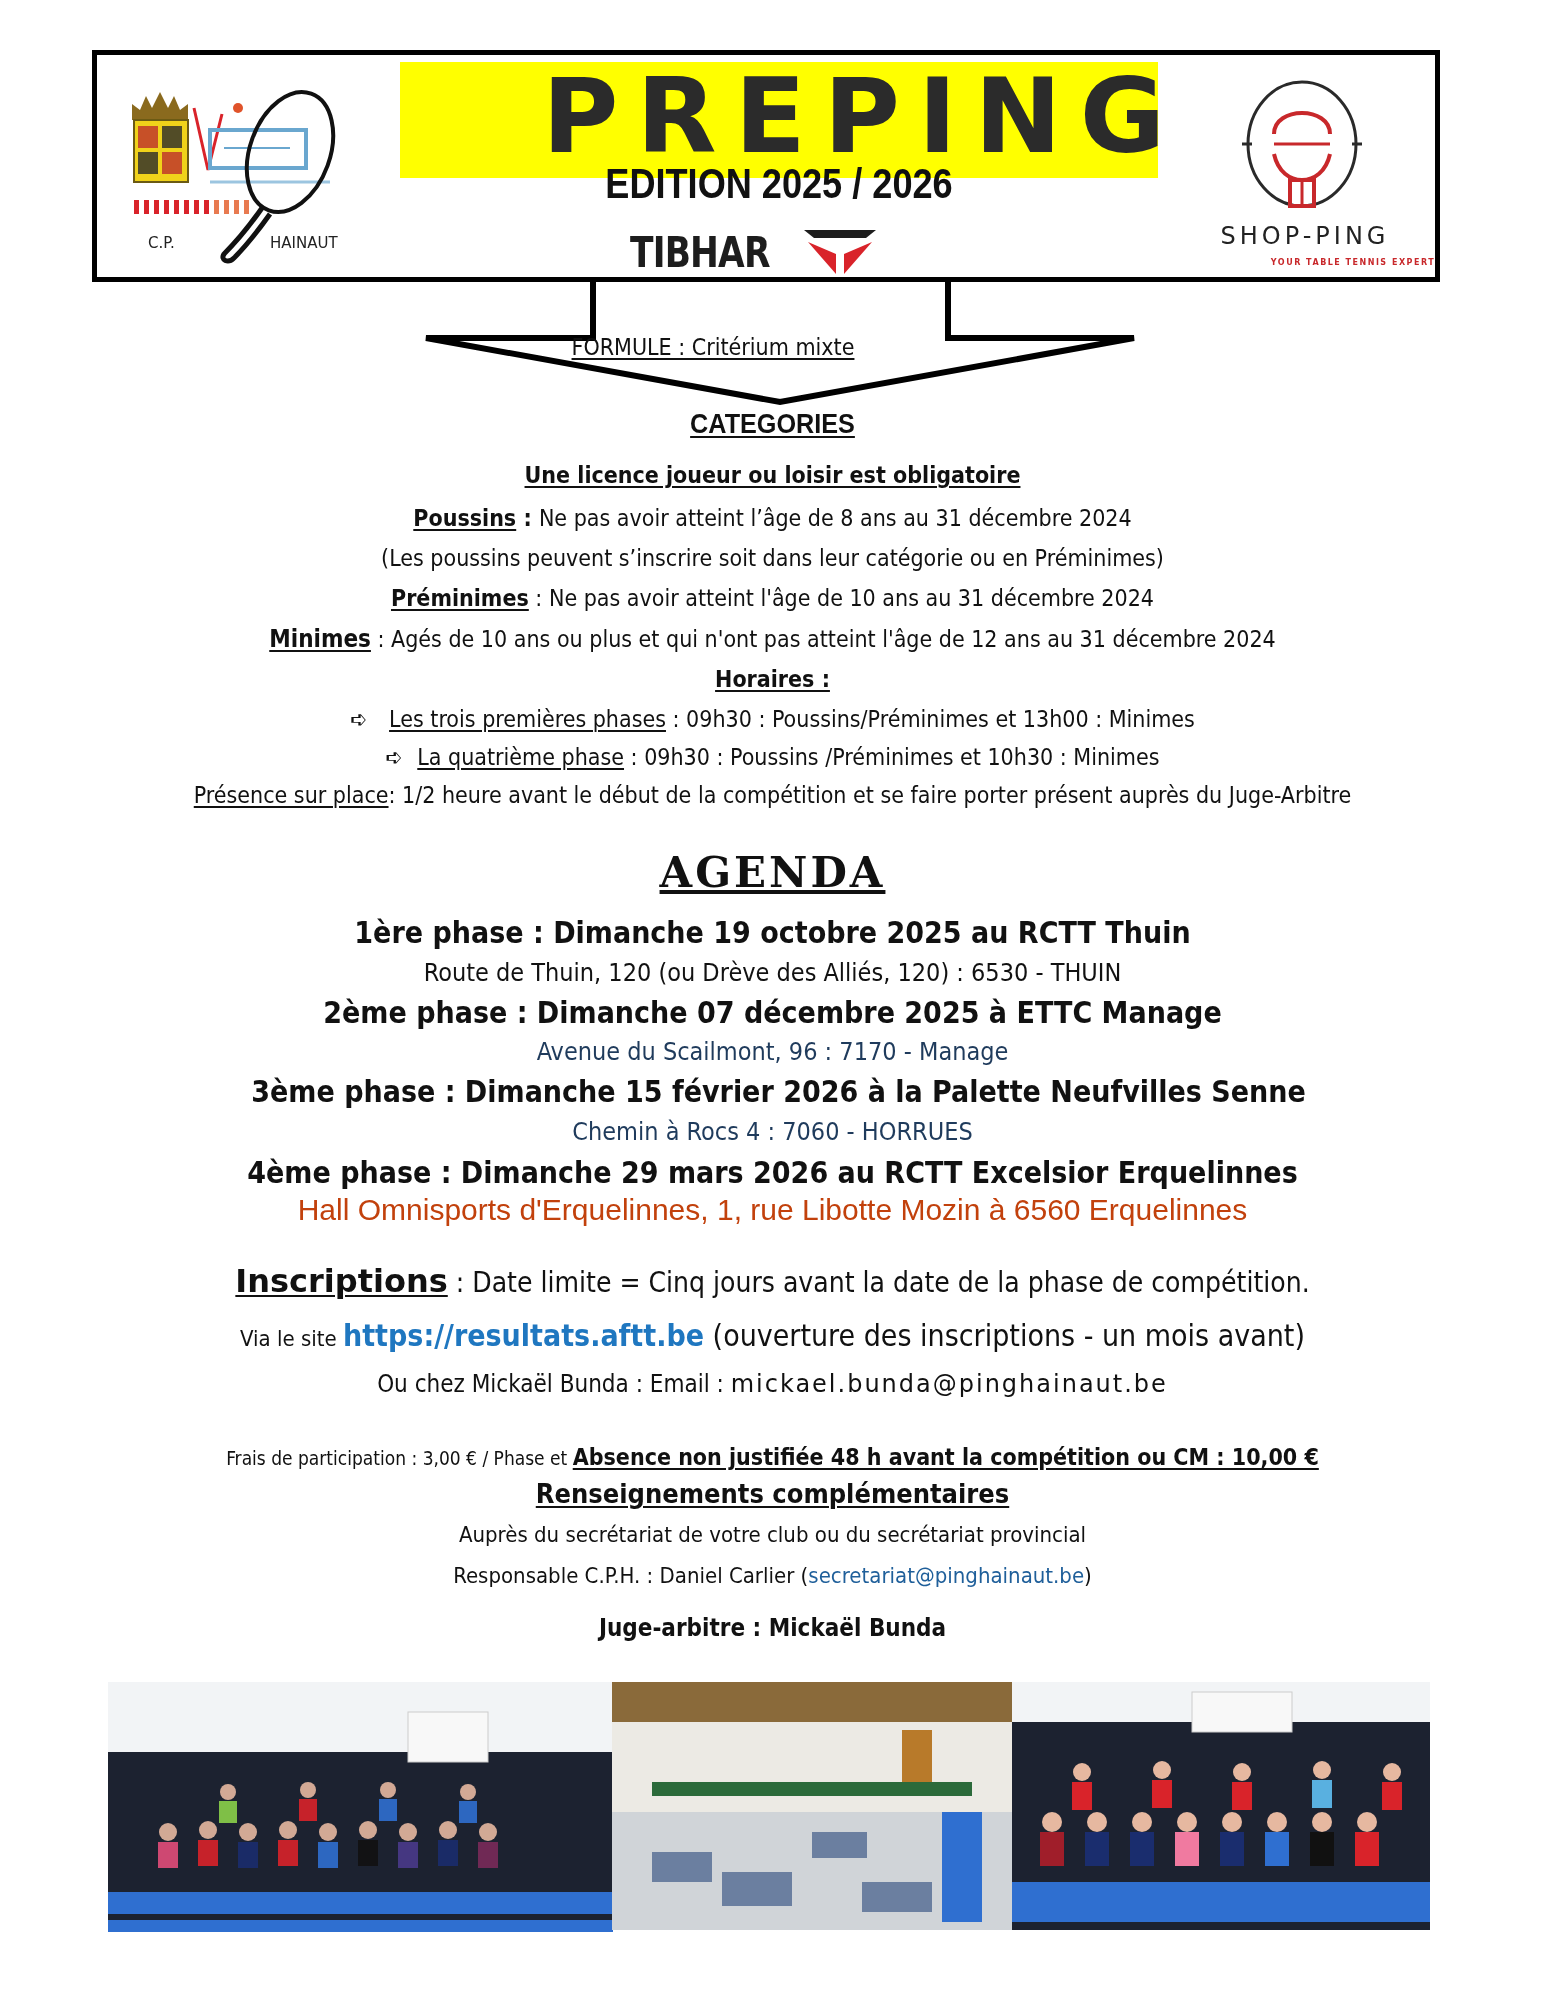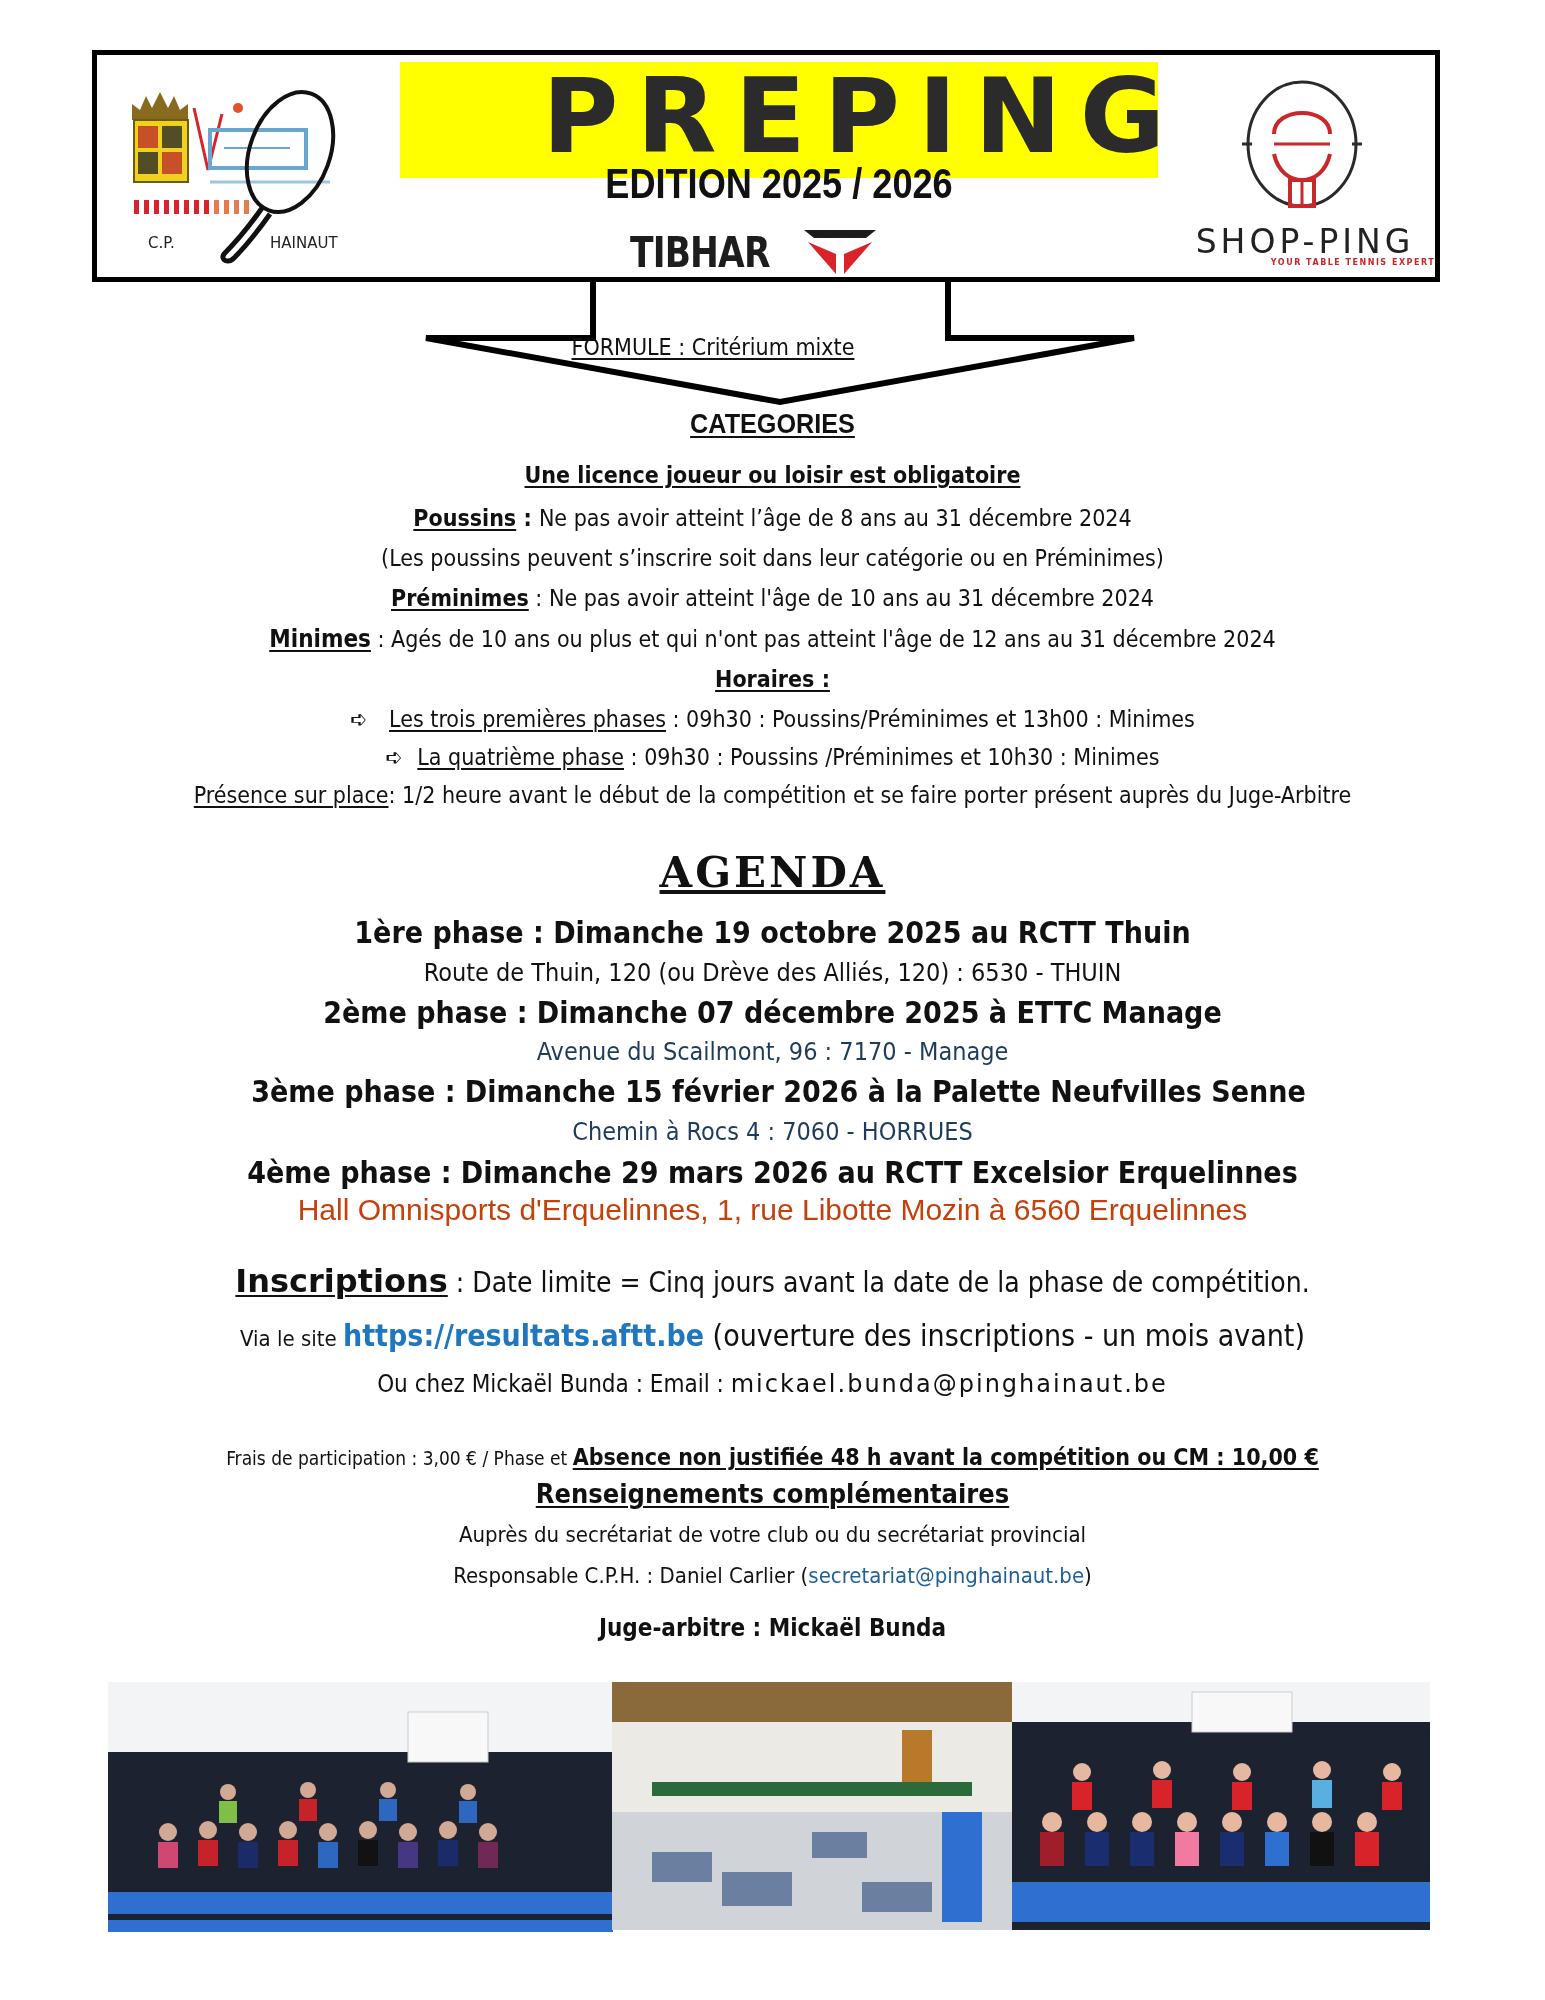--- a/index.html
+++ b/index.html
@@ -15,21 +15,21 @@
            font-size: 104px; letter-spacing: 18px; color: #2b2b2b; line-height: 120px; transform: scaleY(1.0); padding-left: 25px; }
   #edition { left: 400px; top: 160px; width: 758px; text-align: center; font-family: "Liberation Sans", sans-serif;
              font-size: 42px; font-weight: bold; color: #111; transform: scaleX(0.86); }
   #tibhar { left: 630px; top: 228px; font-family: "DejaVu Sans", sans-serif; font-weight: 900; font-size: 42px; color: #1d1d1d;
             transform: scaleX(0.82); transform-origin: left; letter-spacing: -1px; }
 
   
   #cph-logo { left: 120px; top: 78px; width: 280px; height: 190px; }
   #shop-logo { left: 1190px; top: 62px; width: 230px; height: 215px; }
   #shop-name { left: 1180px; top: 222px; width: 250px; text-align: center; font-family: "DejaVu Sans", sans-serif;
-               font-size: 33px; letter-spacing: 4px; color: #222; }
+               font-size: 24px; letter-spacing: 4px; color: #222; }
   #shop-tag { left: 1228px; top: 258px; width: 250px; text-align: center; font-family: "DejaVu Sans", sans-serif;
               font-size: 8px; letter-spacing: 1.5px; color: #c8282b; font-weight: bold; }
 
   
   #arrow { left: 420px; top: 282px; }
 
   #formule { left: 0; top: 334px; width: 1426px; text-align: center; font-size: 23px; }
 
   .line { position: absolute; left: 0; width: 1545px; text-align: center; }
   .h-cat { font-family: "Liberation Sans", sans-serif; font-weight: bold; font-size: 28px; top: 408px; transform: scaleX(0.9); }

